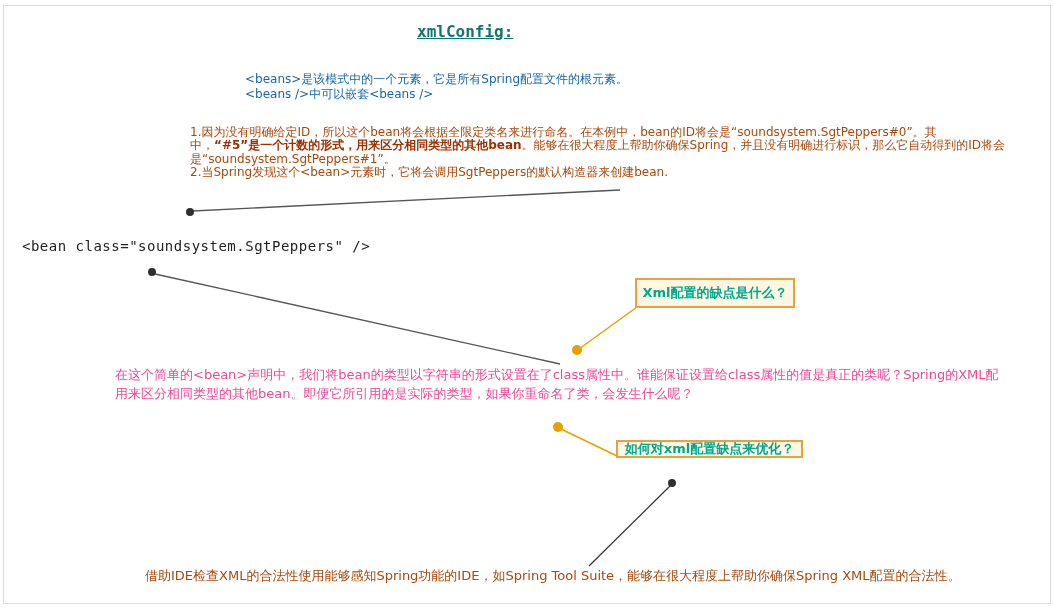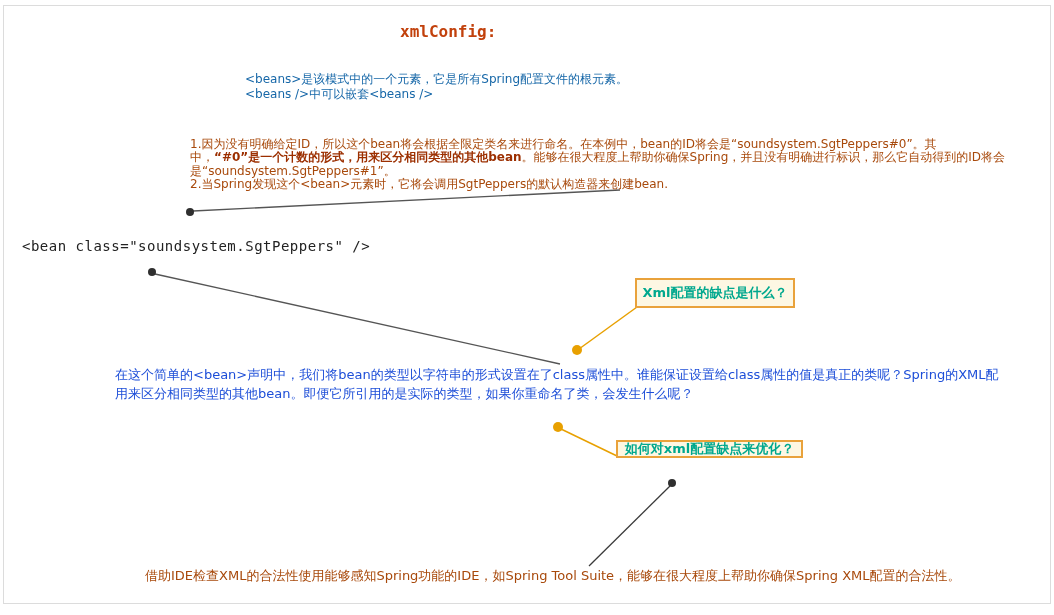--- a/index.html
+++ b/index.html
@@ -6,49 +6,49 @@
   .canvas{
     position:relative;width:1054px;height:615px;background:#ffffff;
     font-family:"DejaVu Sans",sans-serif;overflow:hidden;
   }
   .frame{
     position:absolute;left:3px;top:5px;width:1046px;height:597px;
     border:1px solid #dcdcdc;background:#ffffff;
   }
   .connector-layer{position:absolute;left:0;top:0;width:1054px;height:615px;pointer-events:none;}
   .page-title{
-    position:absolute;left:400px;top:22px;
+    position:absolute;left:417px;top:22px;
     font-family:"DejaVu Sans Mono",monospace;font-size:16px;font-weight:bold;
-    color:#c2410c;white-space:nowrap;
+    color:#0f766e;white-space:nowrap;text-decoration:underline;
   }
   .beans-note{
     position:absolute;left:245px;top:48px;
     font-size:12px;line-height:15px;color:#1667a8;white-space:nowrap;margin-top:24px;
   }
   .red-note{
     position:absolute;left:190px;top:126px;
-    font-size:12px;line-height:13.4px;color:#a8490b;white-space:nowrap;margin-top:12px;
+    font-size:12px;line-height:13.4px;color:#a8490b;white-space:nowrap;
   }
   .red-note .bold-seg{font-weight:bold;color:#9c2f00;}
   .code-line{
     position:absolute;left:22px;top:238px;
     font-family:"DejaVu Sans Mono",monospace;font-size:14px;color:#222222;
     letter-spacing:0.5px;white-space:pre;
   }
   .callout{
     position:absolute;border:2px solid #e9a23b;background:#fdf7e3;
     color:#00a88e;font-size:13px;font-weight:bold;
     display:flex;align-items:center;justify-content:center;white-space:nowrap;
     box-sizing:border-box;
   }
   .callout-1{left:635px;top:278px;width:160px;height:30px;text-align:right;}
   .callout-2{left:616px;top:440px;width:187px;height:18px;}
   .mid-note{
     position:absolute;left:115px;top:365px;
-    font-size:13px;line-height:19px;color:#1d4ed8;white-space:nowrap;
+    font-size:13px;line-height:19px;color:#ec4899;white-space:nowrap;
   }
   .bottom-note{
     position:absolute;left:145px;top:568px;
     font-size:13px;line-height:16px;color:#a8490b;white-space:nowrap;
   }
 </style>
 </head>
 <body>
 
 <div class="canvas">
@@ -74,21 +74,21 @@
 
   <div class="page-title">xmlConfig:</div>
 
   <div class="beans-note">
     <div>&lt;beans&gt;是该模式中的一个元素，它是所有Spring配置文件的根元素。</div>
     <div>&lt;beans /&gt;中可以嵌套&lt;beans /&gt;</div>
   </div>
 
   <div class="red-note">
     <div>1.因为没有明确给定ID，所以这个bean将会根据全限定类名来进行命名。在本例中，bean的ID将会是“soundsystem.SgtPeppers#0”。其</div>
-    <div><span>中，</span><span class="bold-seg">“#0”是一个计数的形式，用来区分相同类型的其他bean</span><span>。能够在很大程度上帮助你确保Spring，并且没有明确进行标识，那么它自动得到的ID将会</span></div>
+    <div><span>中，</span><span class="bold-seg">“#5”是一个计数的形式，用来区分相同类型的其他bean</span><span>。能够在很大程度上帮助你确保Spring，并且没有明确进行标识，那么它自动得到的ID将会</span></div>
     <div>是“soundsystem.SgtPeppers#1”。</div>
     <div>2.当Spring发现这个&lt;bean&gt;元素时，它将会调用SgtPeppers的默认构造器来创建bean.</div>
   </div>
 
   <div class="code-line">&lt;bean class="soundsystem.SgtPeppers" /&gt;</div>
 
   <div class="callout callout-1">
     <span>Xml配置的缺点是什么？</span>
   </div>
 

